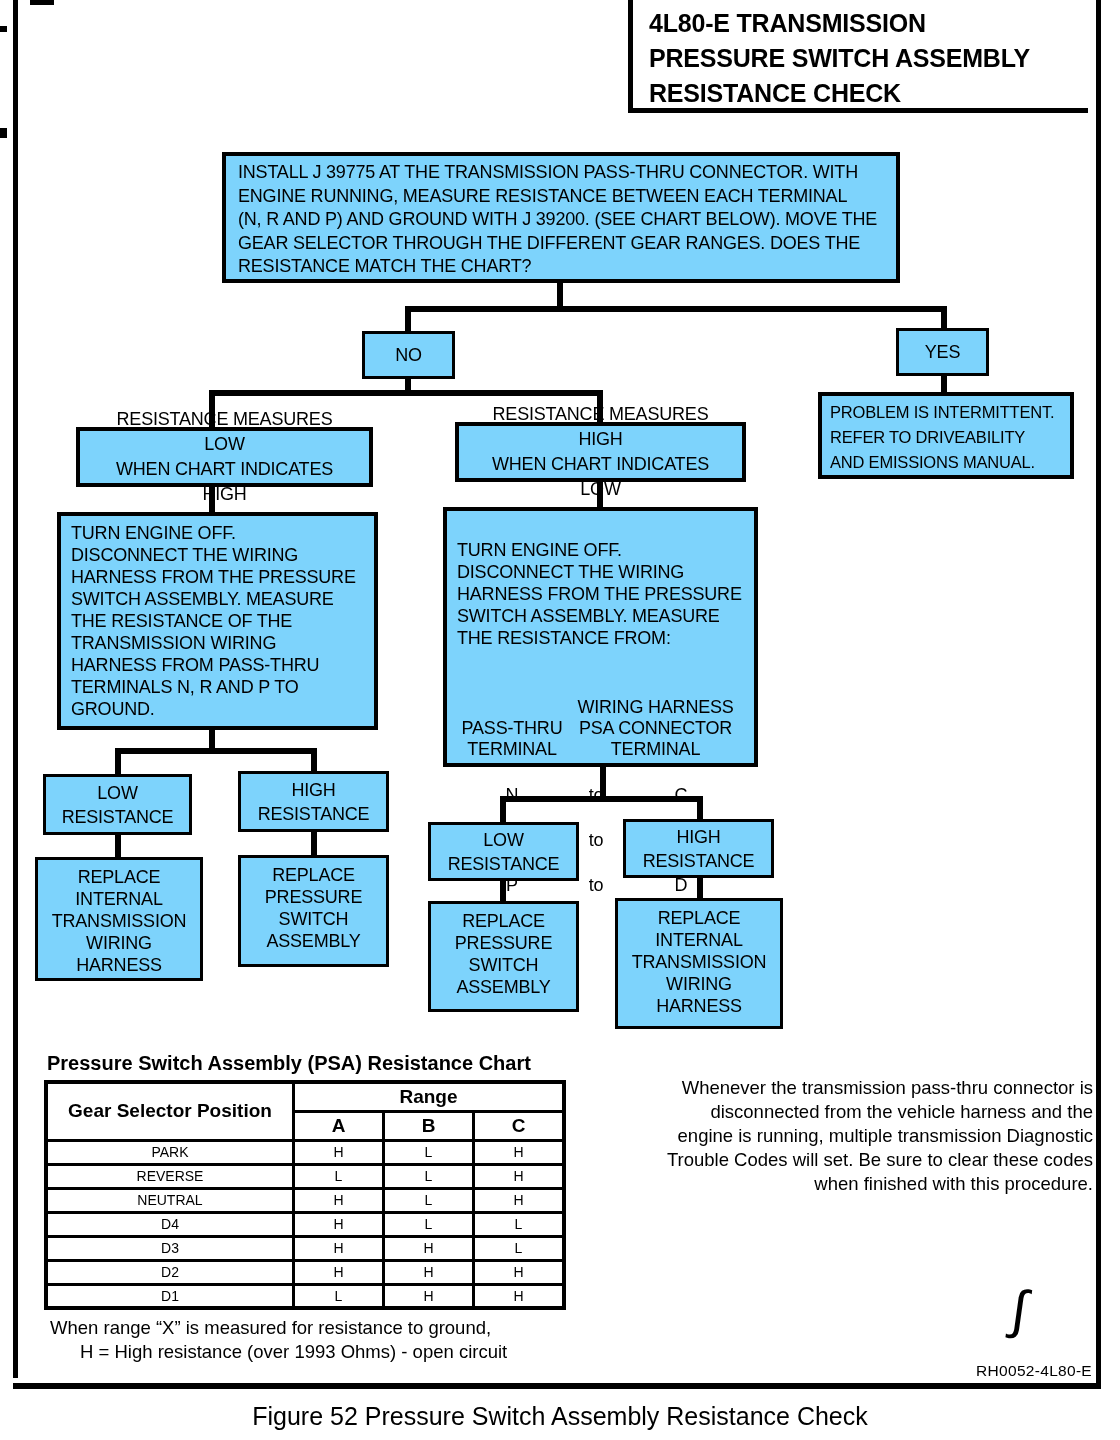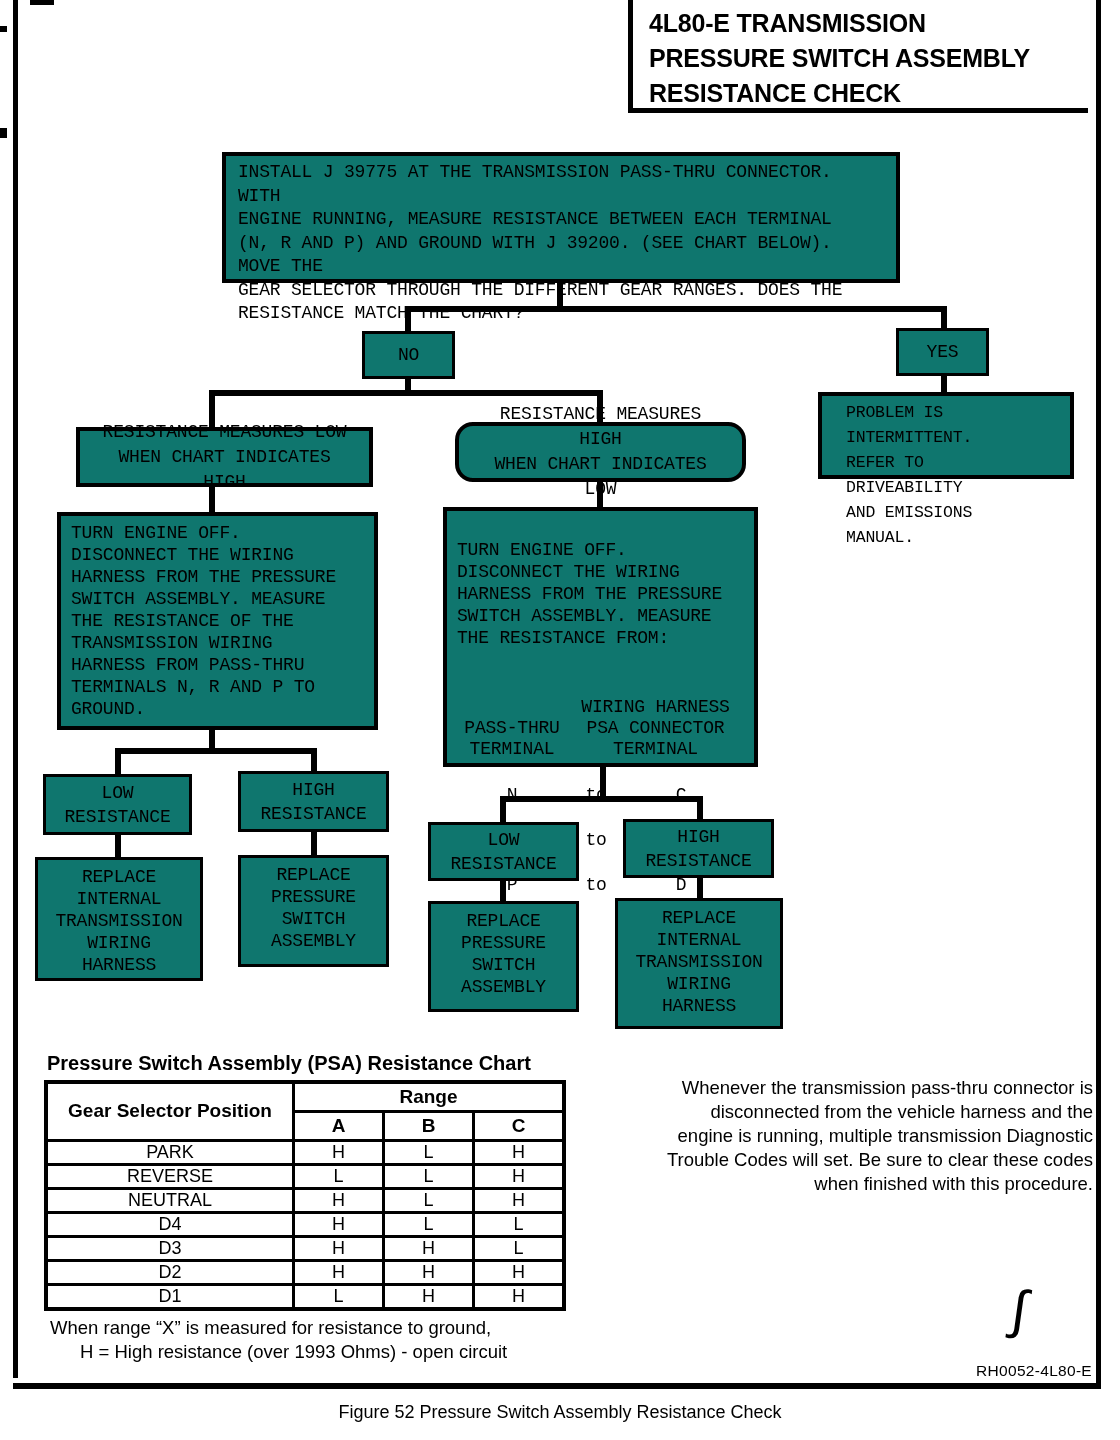--- a/index.html
+++ b/index.html
@@ -2,24 +2,23 @@
 <html><head>
 <meta charset="utf-8">
 <style>
   html,body{margin:0;padding:0;}
   body{
     width:1120px;height:1440px;position:relative;background:#fff;color:#000;
     font-family:"Liberation Sans",sans-serif;overflow:hidden;
   }
   .cline{position:absolute;background:#000;}
   .fbox{
-    position:absolute;border:4px solid #000;background:#0f766e;box-sizing:border-box;
+    position:absolute;border:4px solid #000;background:#7dd3fc;box-sizing:border-box;
     white-space:pre-line;font-size:18px;line-height:22px;padding:6px 10px;
     letter-spacing:-0.2px;
-    font-family:Liberation Mono, monospace;
   }
   .fbox.thin{border-width:3px;text-align:center;}
   .fbox.center{display:flex;align-items:center;justify-content:center;text-align:center;padding:21px;}
   .title-block{
     position:absolute;left:628px;top:0;width:460px;height:113px;box-sizing:border-box;
     border-left:5px solid #000;border-bottom:5px solid #000;
     padding:6px 0 0 16px;font-weight:bold;font-size:25px;line-height:35px;white-space:pre-line;
     letter-spacing:-0.2px;
   }
   .tmap{margin-top:4px;}
@@ -27,33 +26,33 @@
   .tmap-h-left{width:110px;align-self:flex-end;}
   .tmap-h-right{flex:1;}
   .tmap-row{display:flex;line-height:23px;}
   .tmap-c1{width:110px;text-align:center;}
   .tmap-c2{width:58px;text-align:center;}
   .tmap-c3{width:112px;text-align:center;}
   .psa-title{position:absolute;left:47px;top:1052px;font-weight:bold;font-size:20px;}
   .psa-table{position:absolute;left:44px;top:1080px;border-collapse:collapse;border:4px solid #000;}
   .psa-table th,.psa-table td{border:3px solid #000;text-align:center;padding:0;}
   .psa-table th{font-size:19px;font-weight:bold;}
-  .psa-table td{font-size:18px;margin-top:26px;}
+  .psa-table td{font-size:14px;margin-top:26px;}
   .col-gear{width:244px;}
   .col-range{width:87px;}
   .row-hdr{height:29px;}
   .row-data{height:24px;}
   .important{position:absolute;left:623px;top:1076px;width:470px;font-size:18.5px;line-height:24px;}
   .important-heading{margin-bottom:16px;}
   .important-body{white-space:pre-line;text-align:right;}
   .legend{position:absolute;left:50px;top:1316px;font-size:18.5px;line-height:24px;}
   .legend .indent{padding-left:30px;}
   .doc-code{position:absolute;right:28px;top:1362px;font-size:15.5px;letter-spacing:0.3px;}
   .squiggle{position:absolute;left:1012px;top:1278px;font-size:54px;transform:rotate(8deg);}
-  .caption{position:absolute;left:0;top:1402px;width:1120px;text-align:center;font-size:18px;}
+  .caption{position:absolute;left:0;top:1402px;width:1120px;text-align:center;font-size:25px;}
   .pg-border{position:absolute;background:#000;}
   .artifact{position:absolute;background:#000;}
 </style>
 </head>
 <body>
 
 <div class="pg-border" style="left:13px;top:0;width:5px;height:1378px;"></div>
 <div class="pg-border" style="left:1096px;top:0;width:5px;height:1384px;"></div>
 <div class="pg-border" style="left:13px;top:1383px;width:1088px;height:6px;"></div>
 <div class="artifact" style="left:30px;top:0;width:24px;height:5px;"></div>
@@ -91,28 +90,28 @@
 <div class="fbox" style="left:222px;top:152px;width:678px;height:131px;padding:5px 12px;line-height:23.5px;">INSTALL J 39775 AT THE TRANSMISSION PASS-THRU CONNECTOR. WITH
 ENGINE RUNNING, MEASURE RESISTANCE BETWEEN EACH TERMINAL
 (N, R AND P) AND GROUND WITH J 39200. (SEE CHART BELOW). MOVE THE
 GEAR SELECTOR THROUGH THE DIFFERENT GEAR RANGES. DOES THE
 RESISTANCE MATCH THE CHART?</div>
 
 <div class="fbox thin center" style="left:362px;top:331px;width:93px;height:36px;">NO</div>
 
 <div class="fbox thin center" style="left:896px;top:328px;width:93px;height:34px;">YES</div>
 
-<div class="fbox" style="left:818px;top:392px;width:256px;height:87px;font-size:16.5px;line-height:25px;padding:4px 24px;">PROBLEM IS INTERMITTENT.
+<div class="fbox" style="left:818px;top:392px;width:256px;height:87px;font-size:16.5px;line-height:25px;padding:4px 8px;">PROBLEM IS INTERMITTENT.
 REFER TO DRIVEABILITY
 AND EMISSIONS MANUAL.</div>
 
 <div class="fbox center" style="left:76px;top:427px;width:297px;height:60px;line-height:25px;">RESISTANCE MEASURES LOW
 WHEN CHART INDICATES HIGH</div>
 
-<div class="fbox center" style="left:455px;top:422px;width:291px;height:60px;line-height:25px;border-radius:18px;">RESISTANCE MEASURES HIGH
+<div class="fbox center" style="left:455px;top:422px;width:291px;height:60px;line-height:25px;">RESISTANCE MEASURES HIGH
 WHEN CHART INDICATES LOW</div>
 
 <div class="fbox" style="left:57px;top:512px;width:321px;height:218px;">TURN ENGINE OFF.
 DISCONNECT THE WIRING
 HARNESS FROM THE PRESSURE
 SWITCH ASSEMBLY. MEASURE
 THE RESISTANCE OF THE
 TRANSMISSION WIRING
 HARNESS FROM PASS-THRU
 TERMINALS N, R AND P TO

